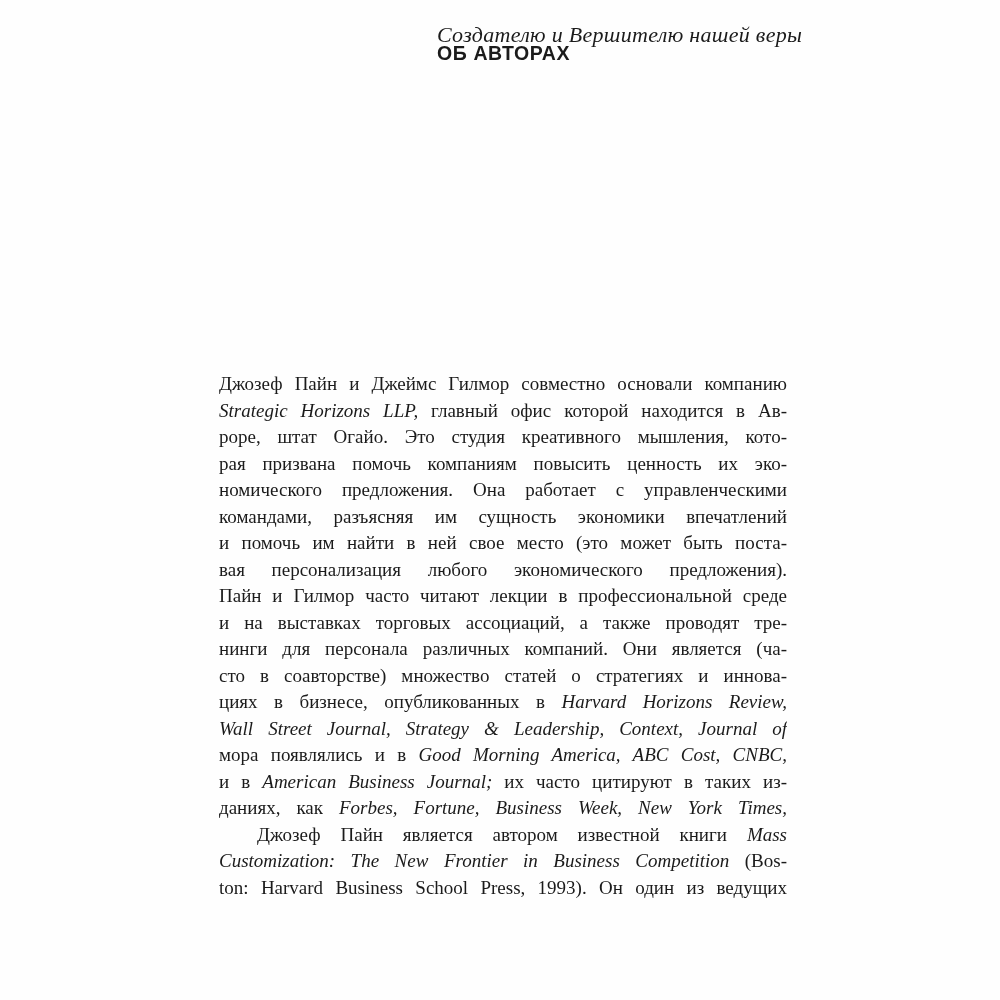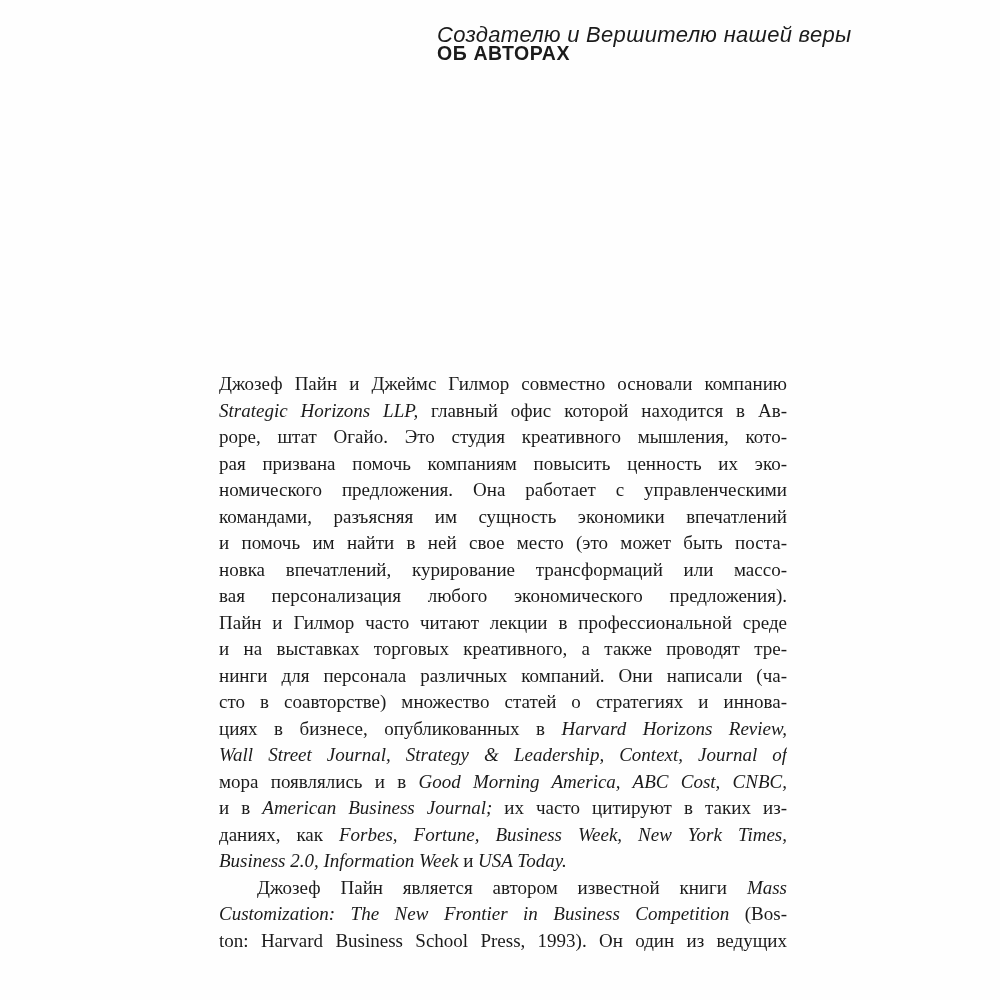--- a/index.html
+++ b/index.html
@@ -14,21 +14,21 @@
   }
   .page {
     position: relative;
     width: 1000px;
     height: 1000px;
   }
   .dedication {
     position: absolute;
     left: 437px;
     top: 22px;
-    font-family: Liberation Sans, sans-serif;
+    font-family: Liberation Serif, serif;
     font-style: italic;
     font-size: 22px;
     letter-spacing: 0.3px;
     white-space: nowrap;
   }
   .heading {
     position: absolute;
     left: 437px;
     top: 42px;
     font-family: "Liberation Sans", sans-serif;
@@ -70,29 +70,27 @@
   <div class="dedication">Создателю и Вершителю нашей веры</div>
   <div class="heading">ОБ АВТОРАХ</div>
   <div class="body-text">
       <div class="line just"><span>Джозеф Пайн и Джеймс Гилмор совместно основали компанию</span></div>
       <div class="line just"><span class="it">Strategic Horizons LLP,</span><span> главный офис которой находится в Ав-</span></div>
       <div class="line just"><span>роре, штат Огайо. Это студия креативного мышления, кото-</span></div>
       <div class="line just"><span>рая призвана помочь компаниям повысить ценность их эко-</span></div>
       <div class="line just"><span>номического предложения. Она работает с управленческими</span></div>
       <div class="line just"><span>командами, разъясняя им сущность экономики впечатлений</span></div>
       <div class="line just"><span>и помочь им найти в ней свое место (это может быть поста-</span></div>
-      <div class="line just"><span>новка впечатлений, курирование трансформаций или массо-</span></div>
       <div class="line just"><span>вая персонализация любого экономического предложения).</span></div>
       <div class="line just"><span>Пайн и Гилмор часто читают лекции в профессиональной среде</span></div>
-      <div class="line just"><span>и на выставках торговых креативного, а также проводят тре-</span></div>
-      <div class="line just"><span>нинги для персонала различных компаний. Они написали (ча-</span></div>
+      <div class="line just"><span>и на выставках торговых ассоциаций, а также проводят тре-</span></div>
+      <div class="line just"><span>нинги для персонала различных компаний. Они является (ча-</span></div>
       <div class="line just"><span>сто в соавторстве) множество статей о стратегиях и иннова-</span></div>
       <div class="line just"><span>циях в бизнесе, опубликованных в </span><span class="it">Harvard Horizons Review,</span></div>
       <div class="line just"><span class="it">Wall Street Journal, Strategy &amp; Leadership, Context, Journal of</span></div>
       <div class="line just"><span>мора появлялись и в </span><span class="it">Good Morning America, ABC Cost, CNBC,</span></div>
       <div class="line just"><span>и в </span><span class="it">American Business Journal;</span><span> их часто цитируют в таких из-</span></div>
       <div class="line just"><span>даниях, как </span><span class="it">Forbes, Fortune, Business Week, New York Times,</span></div>
-      <div class="line"><span class="it">Business 2.0, Information Week</span><span> и </span><span class="it">USA Today.</span></div>
       <div class="line just indent"><span>Джозеф Пайн является автором известной книги </span><span class="it">Mass</span></div>
       <div class="line just"><span class="it">Customization: The New Frontier in Business Competition</span><span> (Bos-</span></div>
       <div class="line just"><span>ton: Harvard Business School Press, 1993). Он один из ведущих</span></div>
     </div>
 </div>
 
 </body></html>

